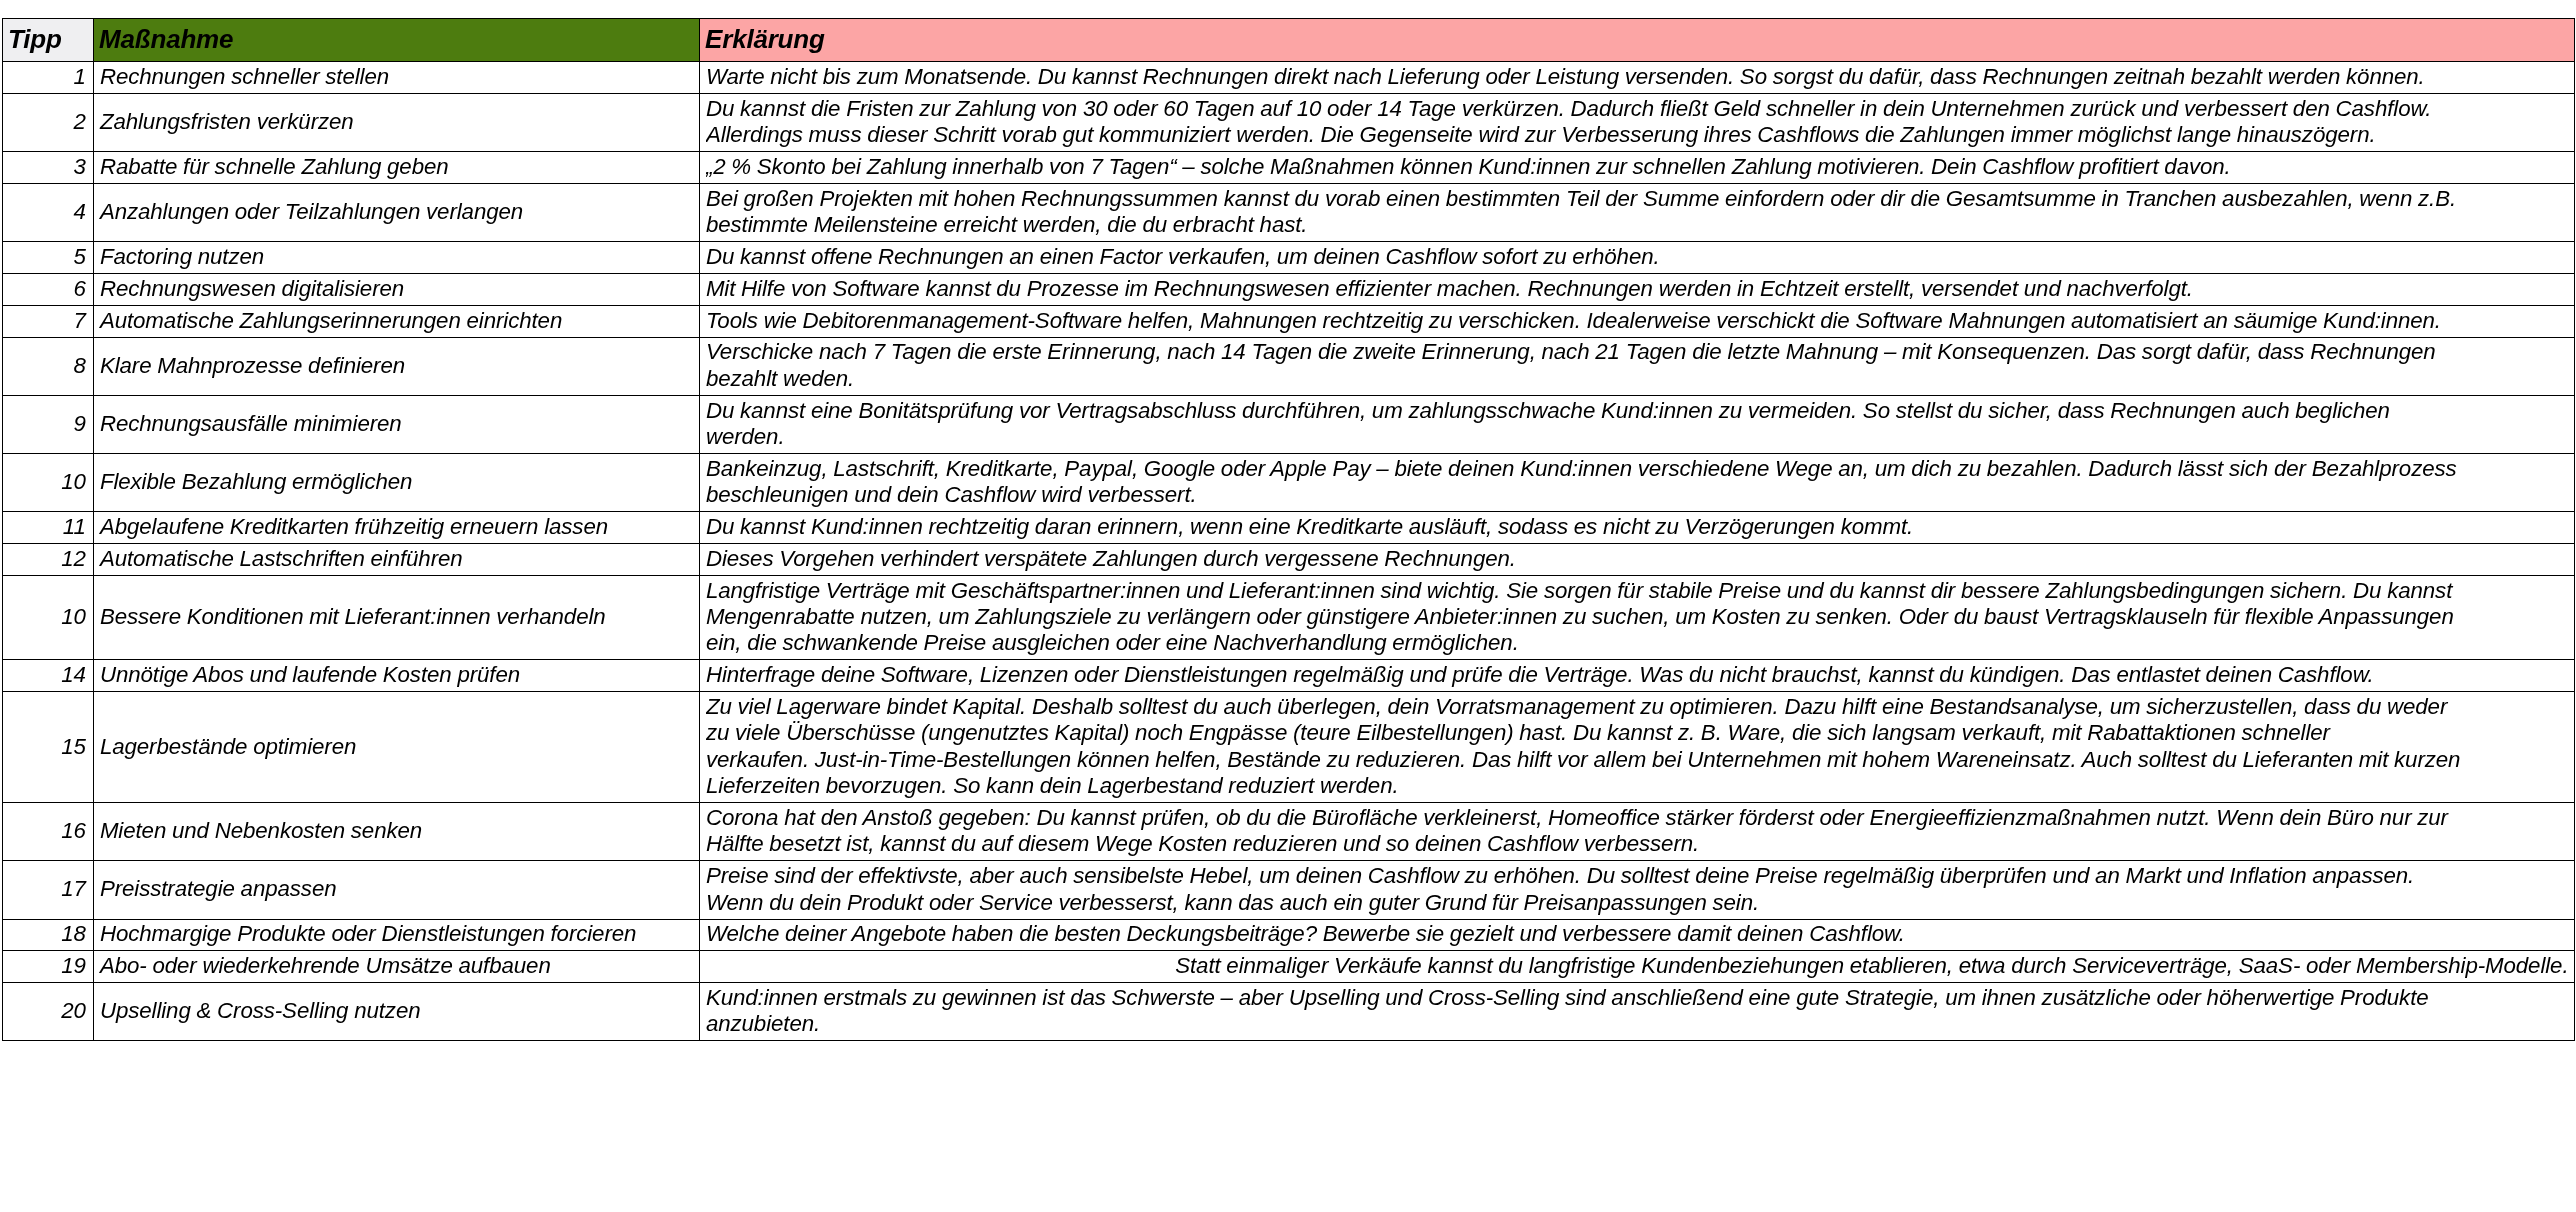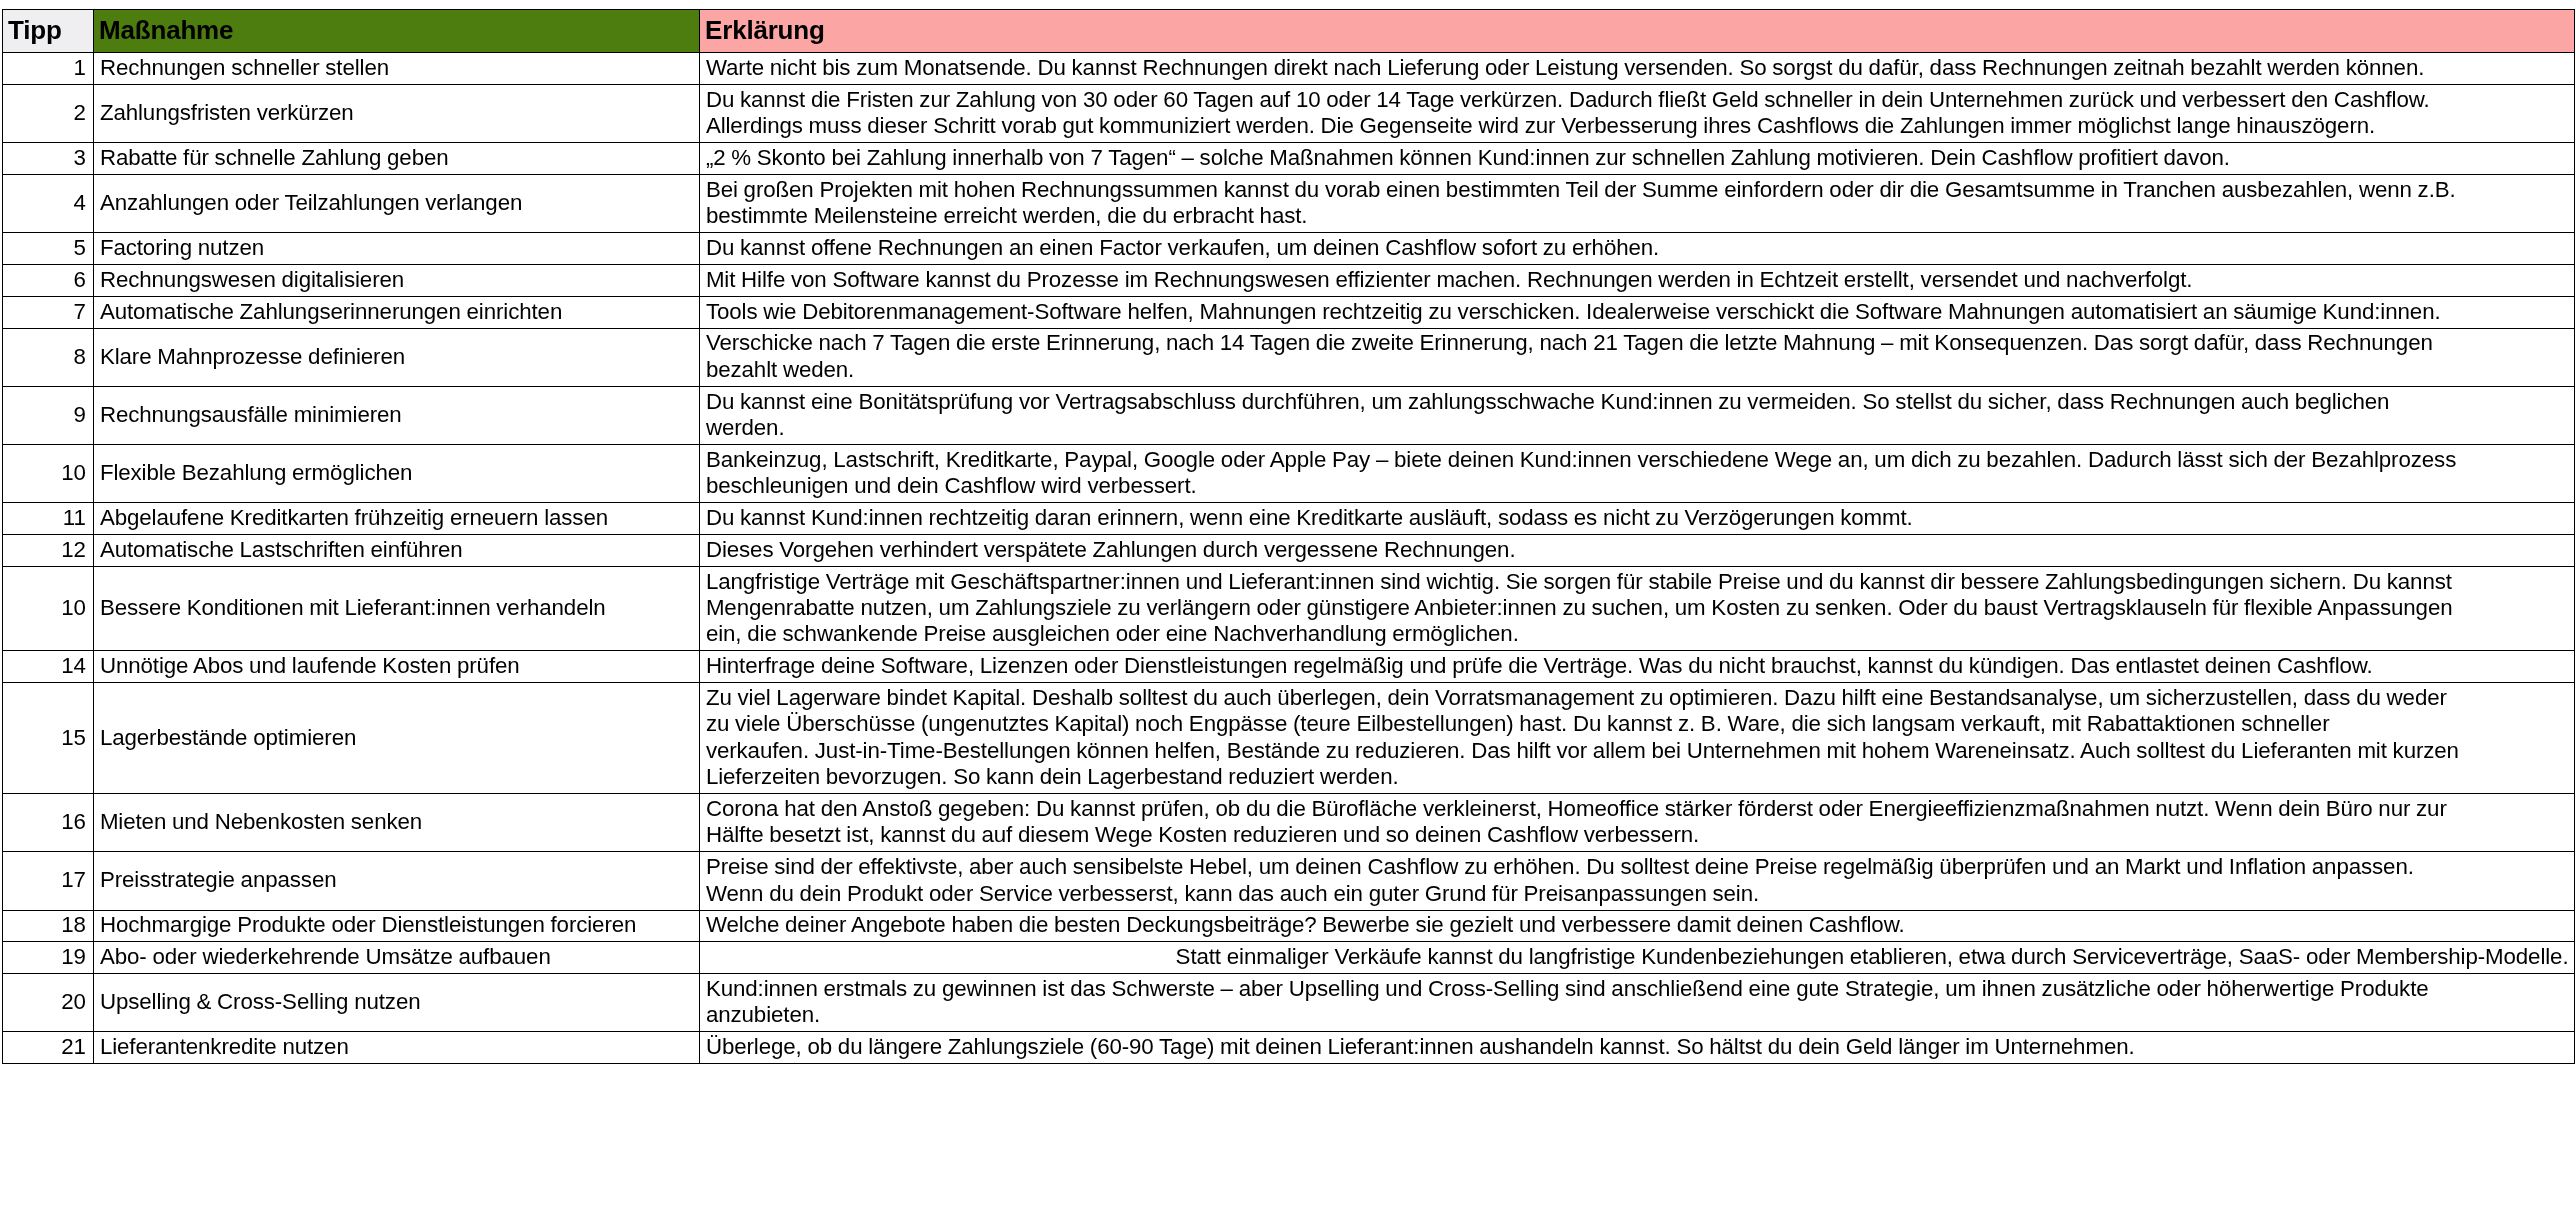--- a/index.html
+++ b/index.html
@@ -12,21 +12,22 @@
     height: 1213px;
     font-family: "Liberation Sans Narrow", "Liberation Sans", sans-serif;
     font-stretch: condensed;
     color: #000000;
     overflow: hidden;
   }
   #sheet {
     width: 2576px;
     height: 1213px;
     box-sizing: border-box;
-    padding: 9px 0 0 0;
+    padding: 18px 0 0 0;
+    font-style: italic;
   }
   table.tips-table {
     border-collapse: collapse;
     table-layout: fixed;
     width: 2572px;
     margin: 0 1.8px;
     border: 1.8px solid #000000;
   }
   table.tips-table col.col-tipp  { width: 91px; }
   table.tips-table col.col-mass  { width: 606px; }
@@ -274,25 +275,16 @@
         <tr>
           <td class="c-tipp" style="border-color: rgb(0, 0, 0);">20</td>
           <td class="c-mass" style="border-color: rgb(0, 0, 0);">Upselling &amp; Cross-Selling nutzen</td>
           <td class="c-erkl" style="border-color: rgb(0, 0, 0);">
             <div class="lines">
               <div>Kund:innen erstmals zu gewinnen ist das Schwerste – aber Upselling und Cross-Selling sind anschließend eine gute Strategie, um ihnen zusätzliche oder höherwertige Produkte</div>
               <div>anzubieten.</div>
             </div>
           </td>
         </tr>
-        <tr>
-          <td class="c-tipp" style="border-color: rgb(0, 0, 0);">21</td>
-          <td class="c-mass" style="border-color: rgb(0, 0, 0);">Lieferantenkredite nutzen</td>
-          <td class="c-erkl" style="border-color: rgb(0, 0, 0);">
-            <div class="lines">
-              <div>Überlege, ob du längere Zahlungsziele (60-90 Tage) mit deinen Lieferant:innen aushandeln kannst. So hältst du dein Geld länger im Unternehmen.</div>
-            </div>
-          </td>
-        </tr>
       </tbody>
   </table>
 </div>
 
 
 </body></html>

